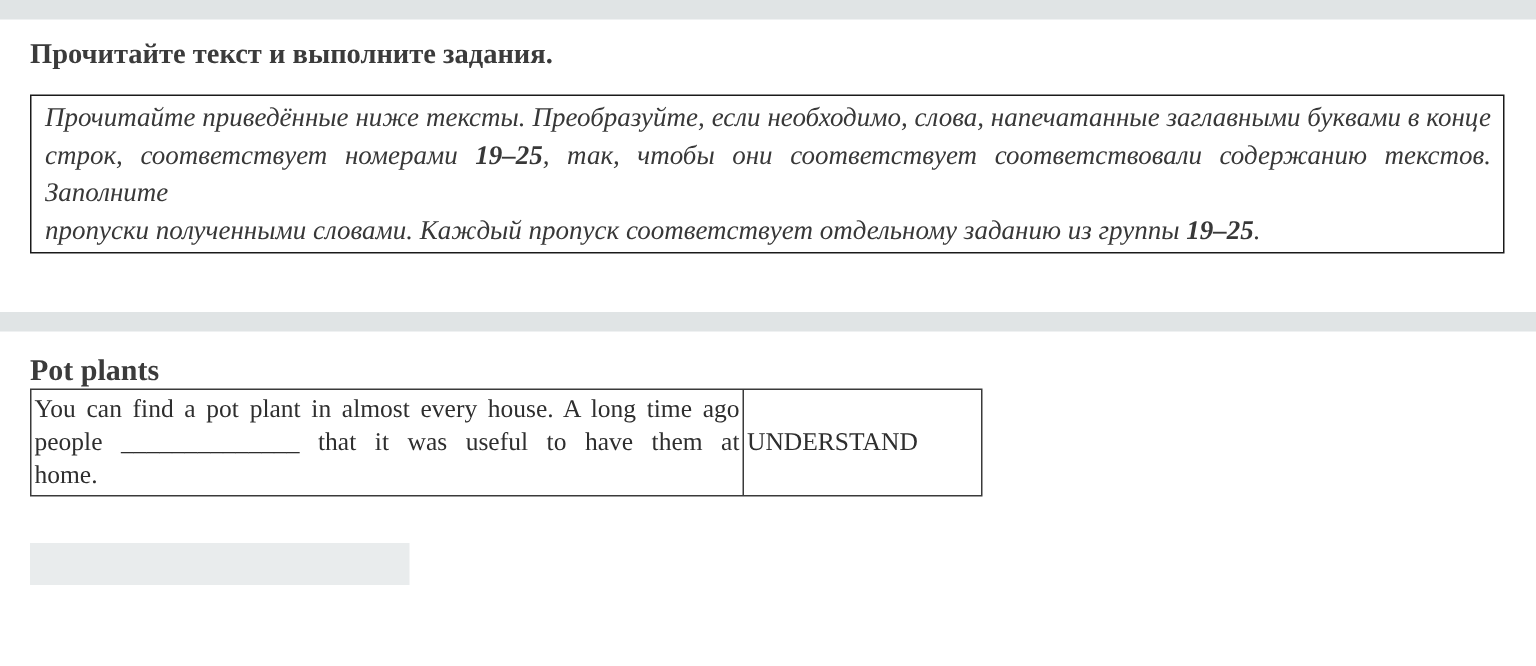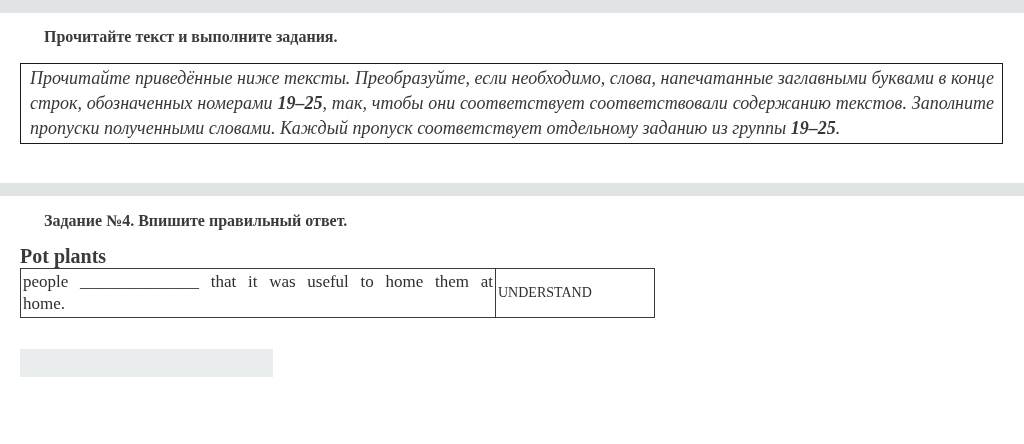--- a/index.html
+++ b/index.html
@@ -12,24 +12,23 @@
     overflow: hidden;
   }
   .bar {
     width: 1024px; height: 13px;
     background: var(--divider-bar, #e0e4e5);
   }
   .content { padding-left: 20px; padding-right: 21px; }
 
   .h1 {
     margin-top: 14px;
-    font-size: 16px; line-height: 19px;
+    font-size: 19px; line-height: 19px;
     font-weight: bold;
     color: var(--heading-text, #3b3b3b);
-    margin-left: 24px;
   }
   .h1.second { margin-top: 15px; }
 
   .instruction-box {
     margin-top: 17px;
     border: 1.5px solid #1a1a1a;
     padding: 2px 8px 2px 9px;
     font-style: italic;
     font-size: 18px; line-height: 25px;
     color: var(--body-text, #383838);
@@ -58,21 +57,21 @@
     padding: 2px 2px 2px 2px;
     font-size: 17px; line-height: 22px;
     color: var(--table-text, #2e2e2e);
   }
   .tline { text-align: justify; }
   .tline.just { text-align-last: justify; }
   .cell-keyword {
     width: 158px;
     display: flex; align-items: center;
     padding-left: 2px;
-    font-size: 14px;
+    font-size: 17px;
     color: var(--table-text, #2e2e2e);
   }
 
   .answer-input {
     display: block;
     margin-top: 31px;
     width: 253px; height: 28px;
     background: var(--input-bg, #e9eced);
     border: none; outline: none;
     font-family: "Liberation Serif", serif;
@@ -85,35 +84,35 @@
 
 <div>
 
   <div class="bar"></div>
 
   <div class="content">
     <div class="h1">Прочитайте текст и выполните задания.</div>
 
     <div class="instruction-box">
       <div class="iline just">Прочитайте приведённые ниже тексты. Преобразуйте, если необходимо, слова, напечатанные заглавными буквами в конце</div>
-      <div class="iline just"><span>строк, обозначенных номерами </span><b>19–25</b><span>, так, чтобы они соответствует соответствовали содержанию текстов. Заполните</span></div>
+      <div class="iline just"><span>строк, соответствует номерами </span><b>19–25</b><span>, так, чтобы они соответствует соответствовали содержанию текстов. Заполните</span></div>
       <div class="iline"><span>пропуски полученными словами. Каждый пропуск соответствует отдельному заданию из группы </span><b>19–25</b><span>.</span></div>
     </div>
   </div>
 
   <div class="bar mid"></div>
 
   <div class="content">
-    <div class="h1 second">Задание №4. Впишите правильный ответ.</div>
 
     <div class="text-title">Pot plants</div>
 
     <div class="task-table">
       <div class="cell-text">
-        <div class="tline just">people ______________ that it was useful to home them at</div>
+        <div class="tline just">You can find a pot plant in almost every house. A long time ago</div>
+        <div class="tline just">people ______________ that it was useful to have them at</div>
         <div class="tline">home.</div>
       </div>
       <div class="cell-keyword">
         <span>UNDERSTAND</span>
       </div>
     </div>
 
     <input class="answer-input" type="text" value="" style="">
   </div>
 

